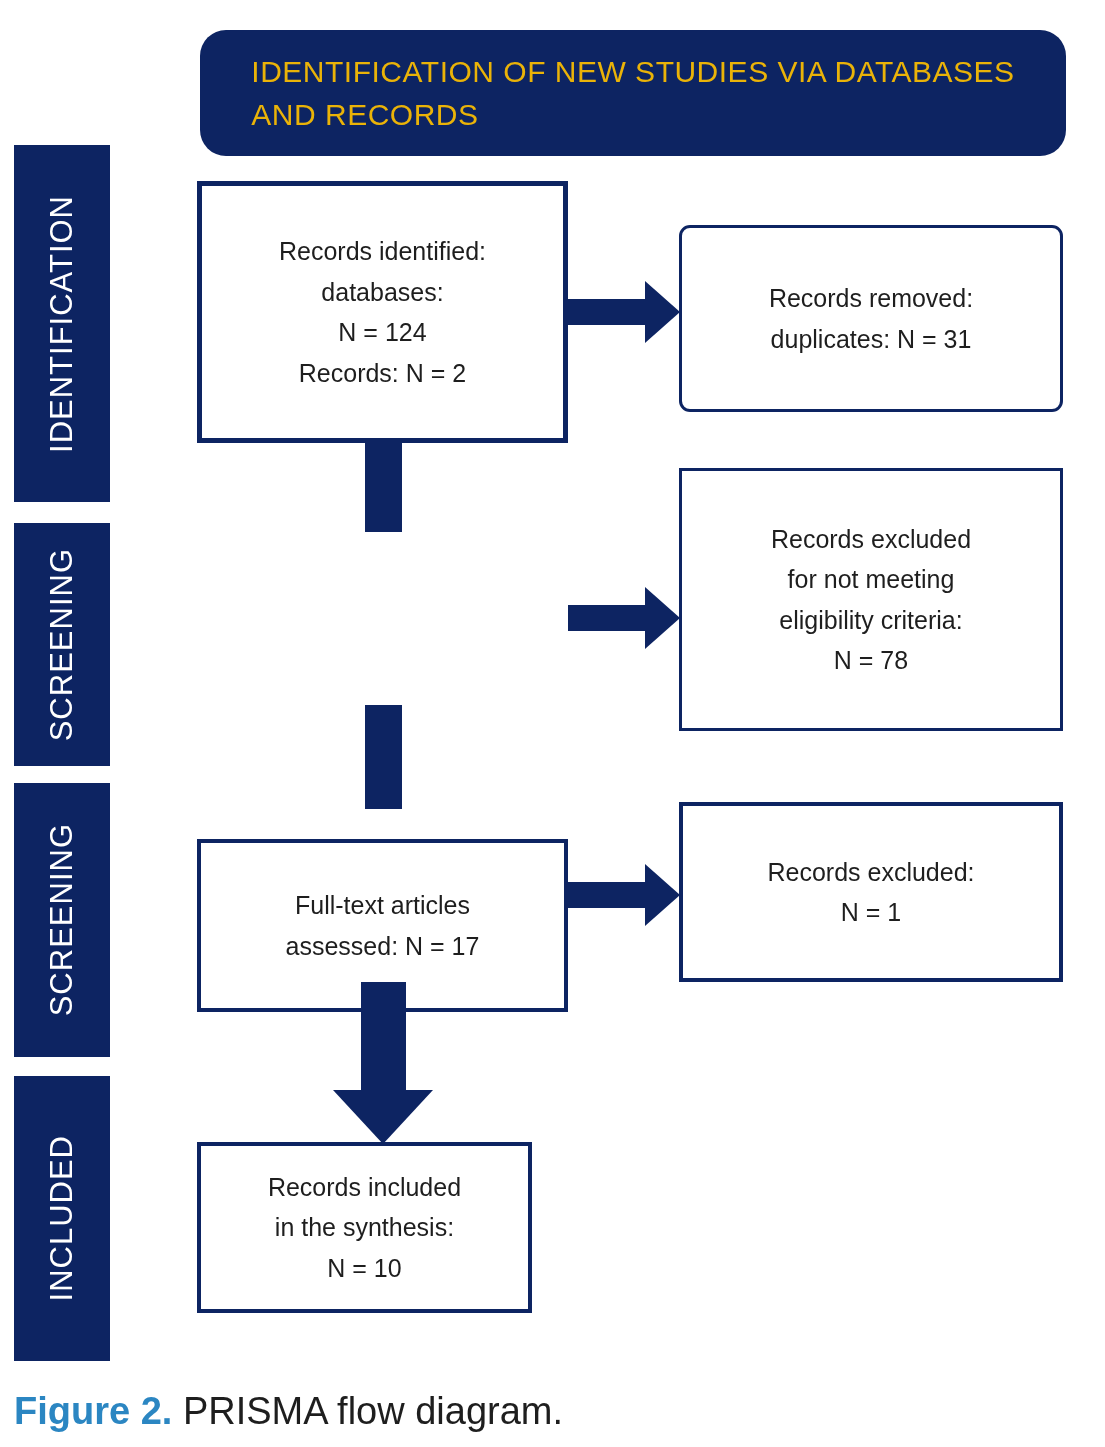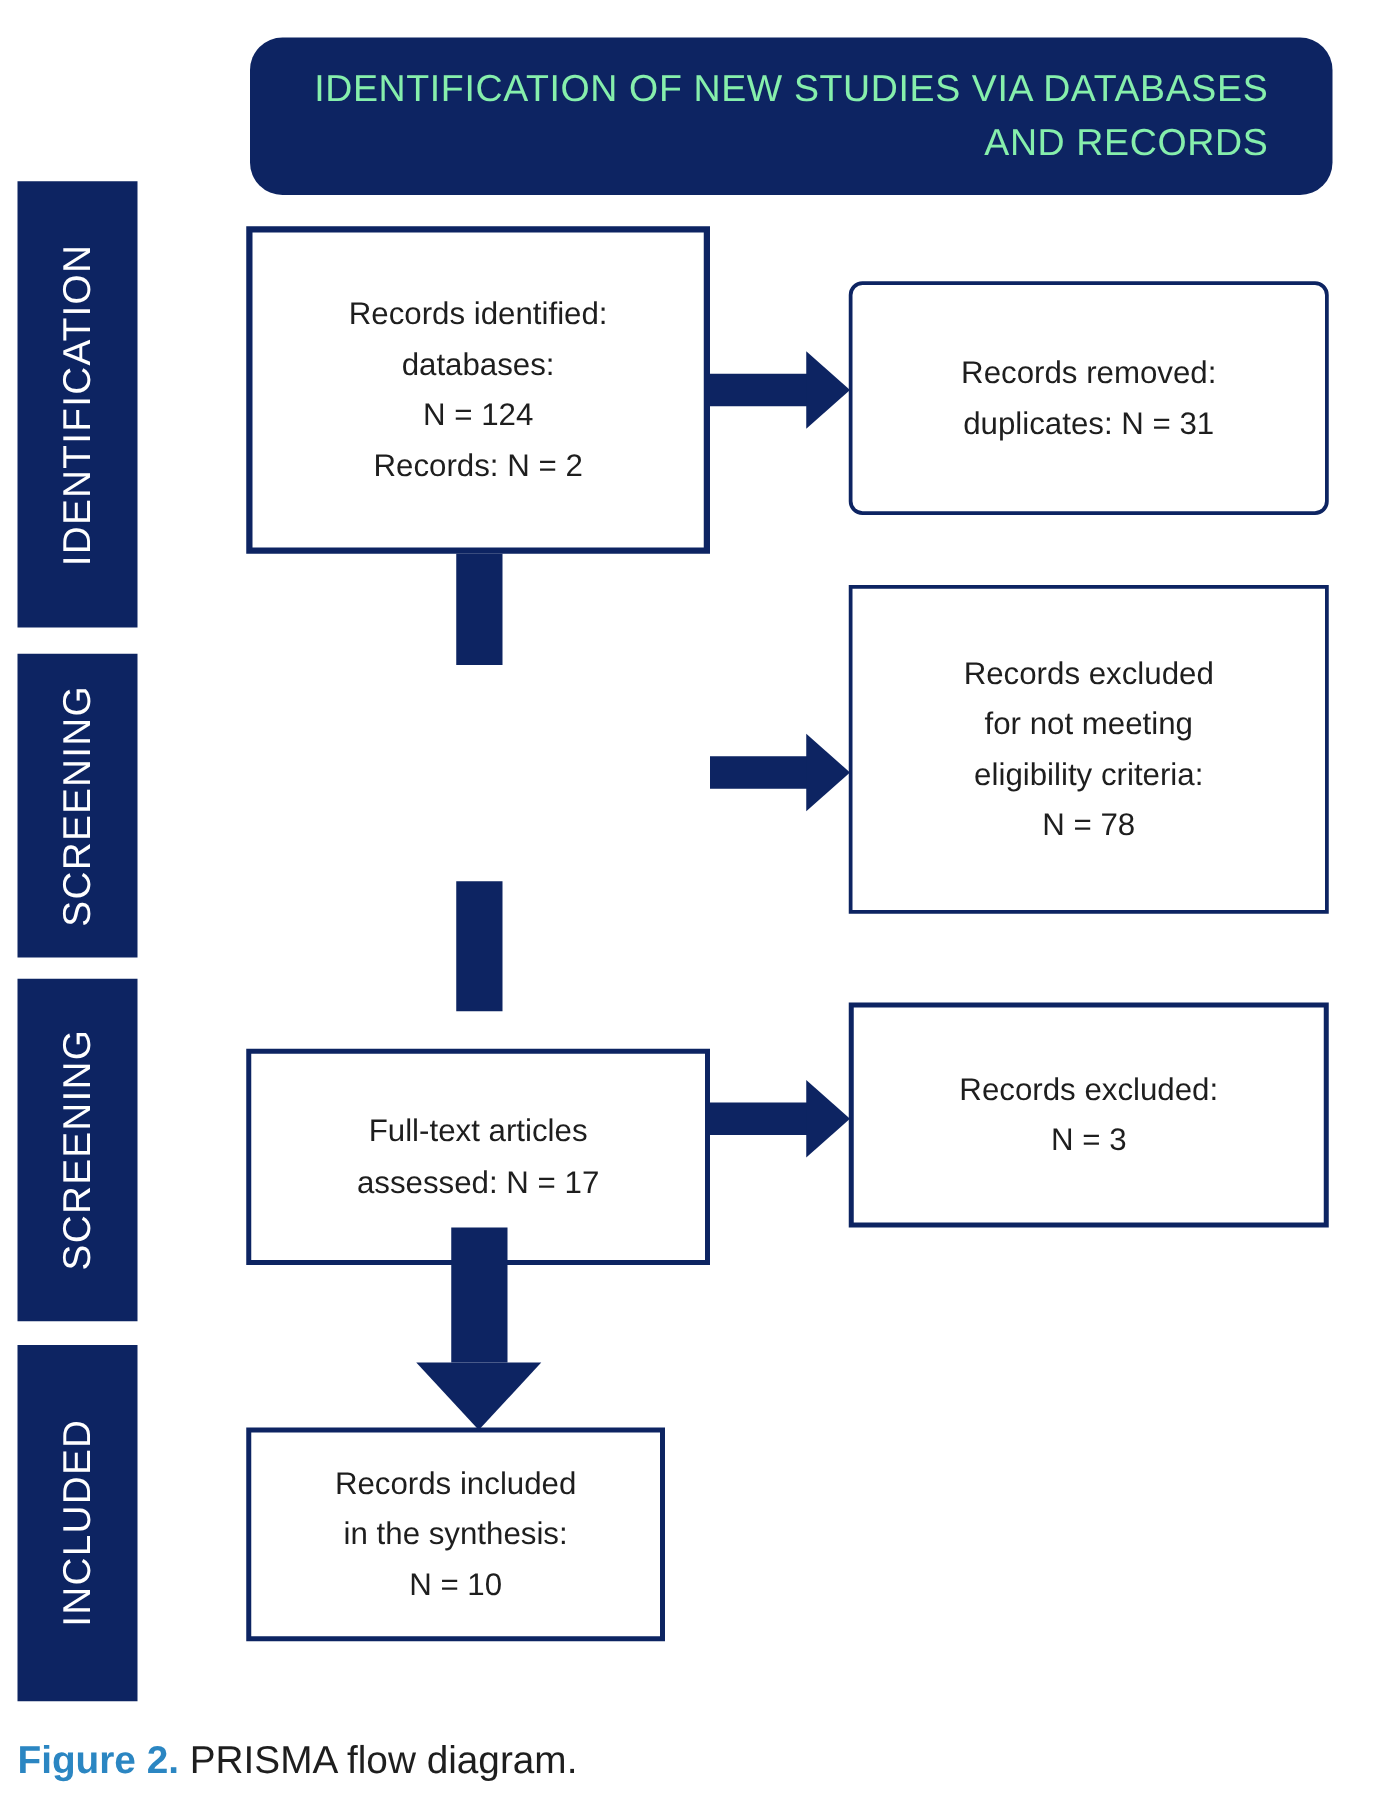--- a/index.html
+++ b/index.html
@@ -18,24 +18,24 @@
     position: absolute;
     left: 200px; top: 30px;
     width: 866px; height: 126px;
     background: #0d2462;
     border-radius: 26px;
     display: flex; align-items: center; justify-content: center;
     box-sizing: border-box;
     padding: 0 30px;
   }
   .header-banner .title {
-    color: #86efac;
+    color: #eab308;
     font-size: 30px;
     line-height: 1.45;
-    text-align: right;
+    text-align: left;
     letter-spacing: 0.5px;
     white-space: pre-line;
   }
 
   
   .stage-box {
     position: absolute;
     left: 14px; width: 96px;
     background: #0d2462;
     display: flex; align-items: center; justify-content: center;
@@ -109,21 +109,21 @@
     border-left: 35px solid #0d2462;
   }
   .stem-a-e { top: 299px; }  .head-a-e { top: 281px; }
   .stem-b-f { top: 605px; }  .head-b-f { top: 587px; }
   .stem-c-g { top: 882px; }  .head-c-g { top: 864px; }
 
   
   .caption {
     position: absolute;
     left: 14px; top: 1390px;
-    font-size: 31px;
+    font-size: 38px;
   }
   .caption .caption-label { color: #2b86c2; font-weight: bold; }
   .caption .caption-text  { color: #1e1e1e; }
 </style>
 </head>
 <body>
 
 <div class="page">
 
   <div class="header-banner">
@@ -165,21 +165,21 @@
 duplicates: N = 31</div>
   </div>
   <div class="flow-box box-excluded-elig">
     <div class="box-text">Records excluded
 for not meeting
 eligibility criteria:
 N = 78</div>
   </div>
   <div class="flow-box box-excluded">
     <div class="box-text">Records excluded:
-N = 3</div>
+N = 1</div>
   </div>
 
   <div class="v-stem stem-a-b"></div>
   <div class="v-stem stem-b-c"></div>
   <div class="v-stem stem-c-d"></div>
   <div class="down-head"></div>
 
   <div class="h-stem stem-a-e"></div>
   <div class="right-head head-a-e"></div>
   <div class="h-stem stem-b-f"></div>

